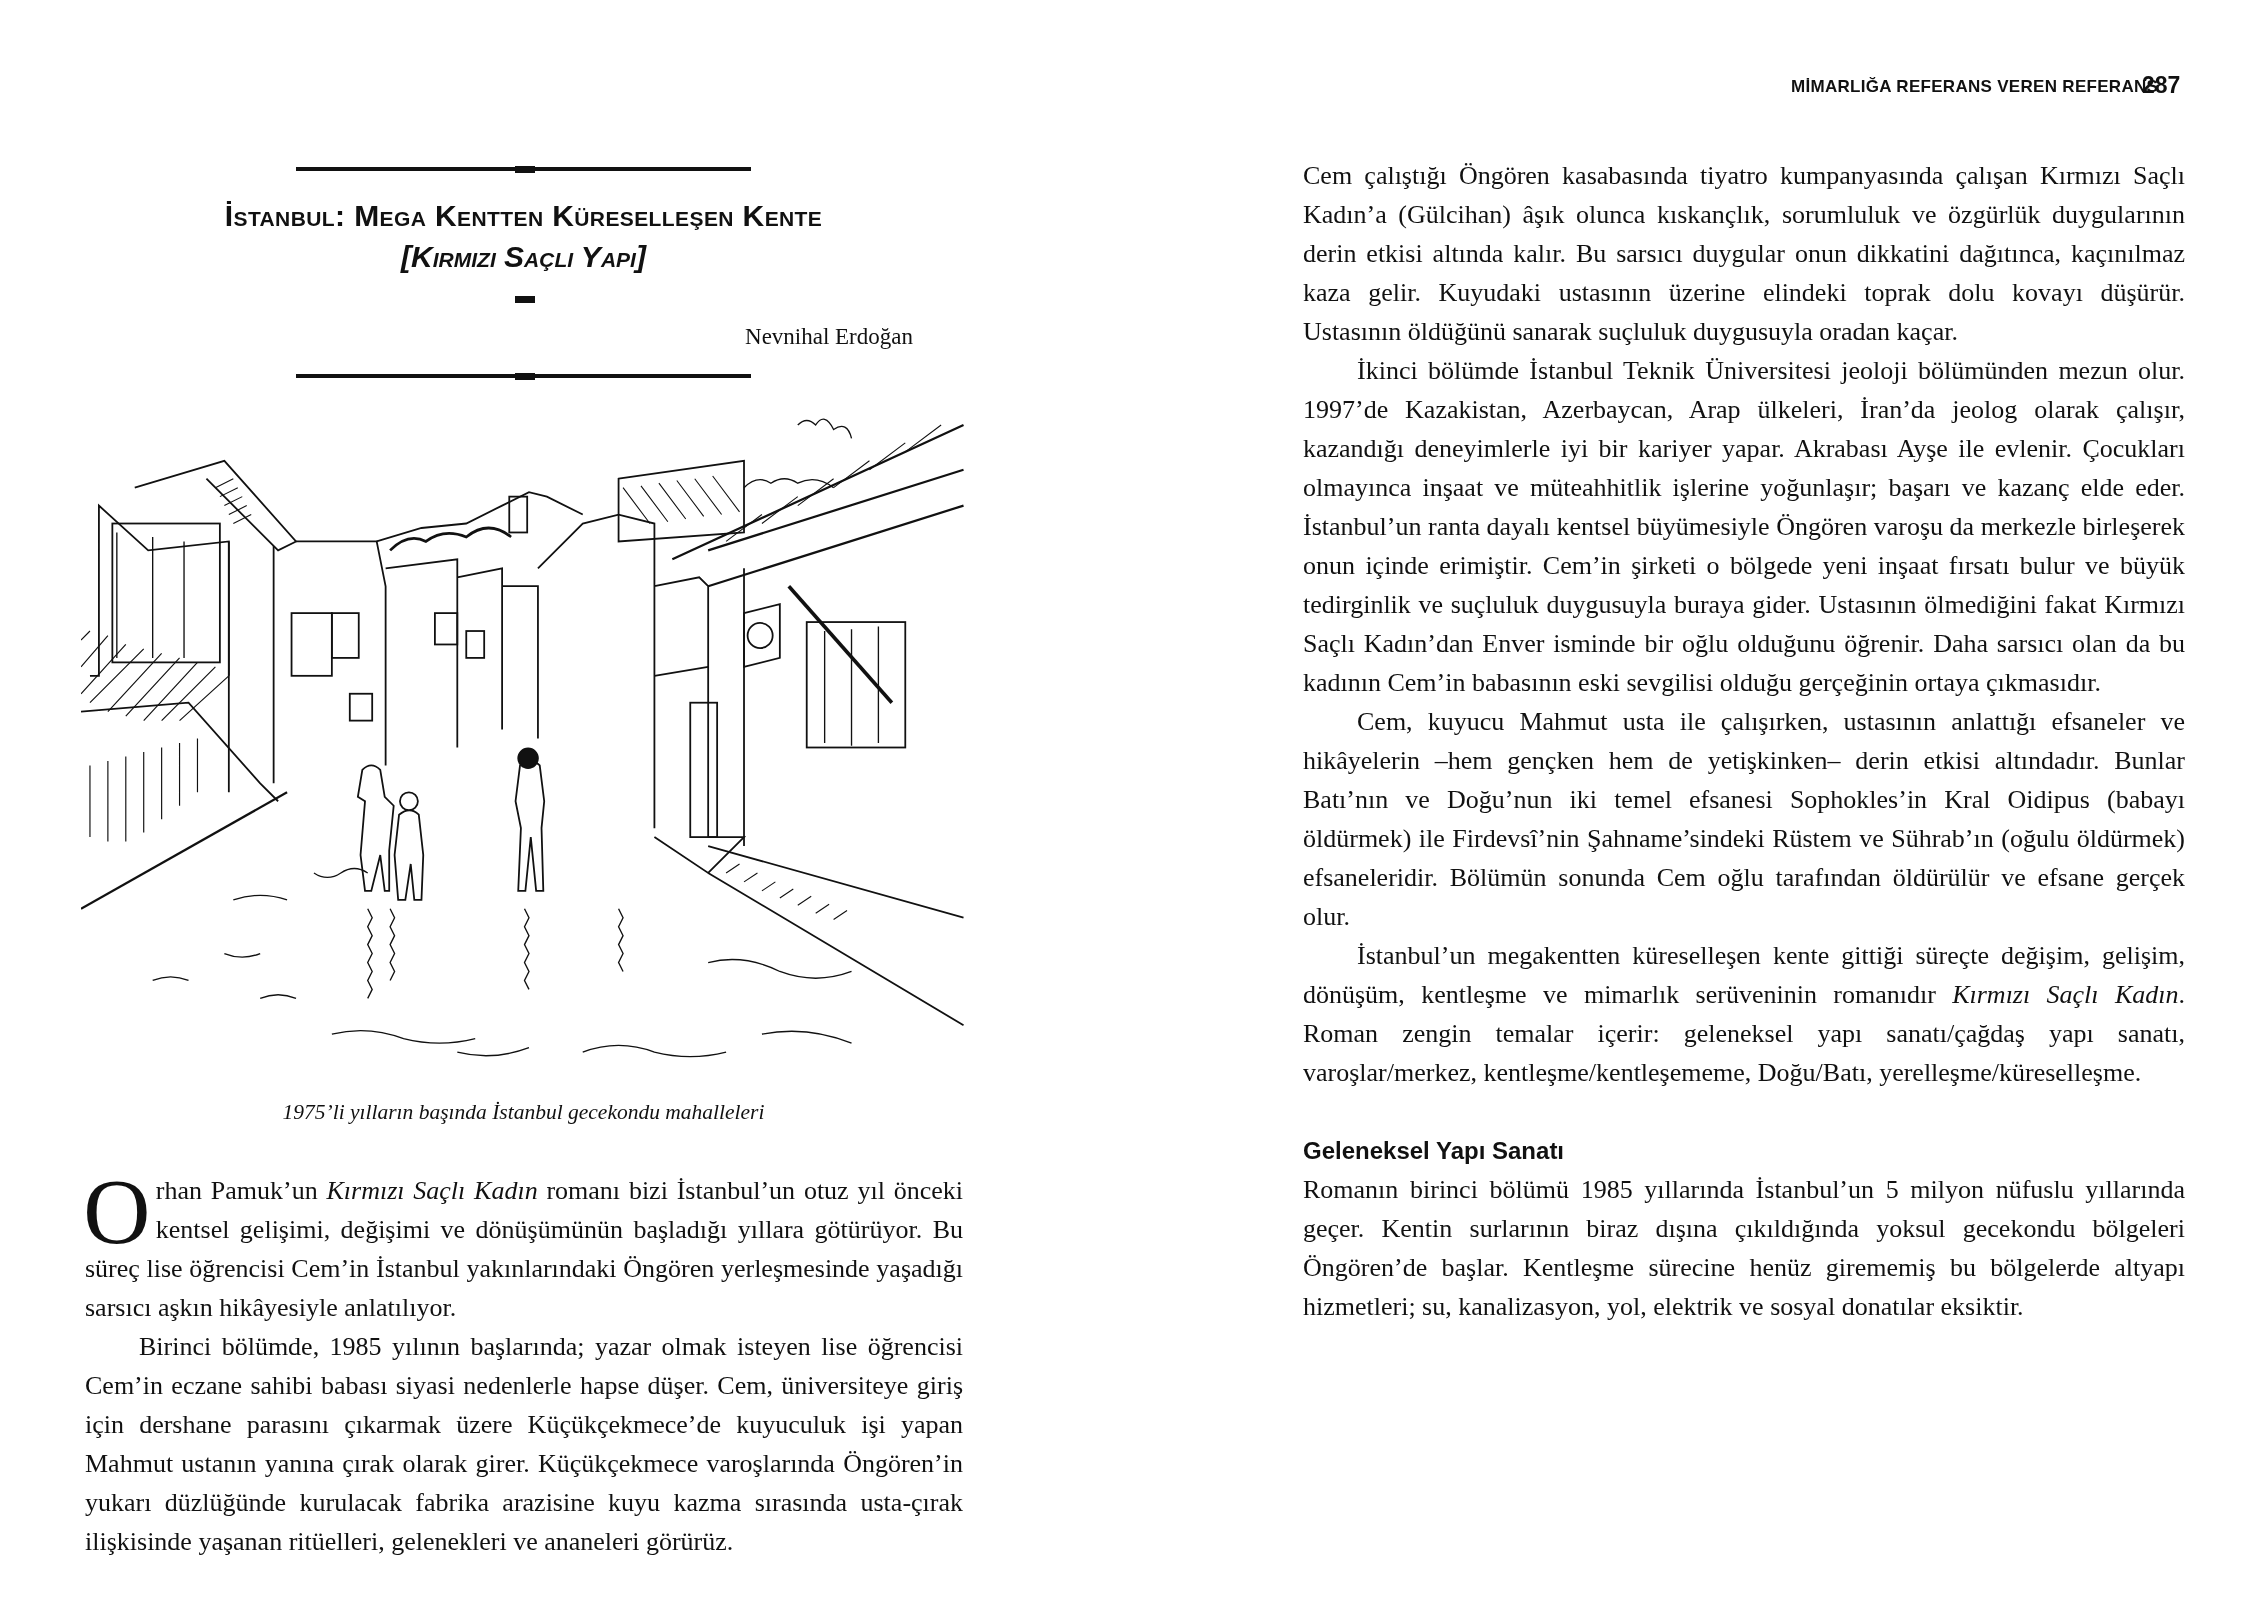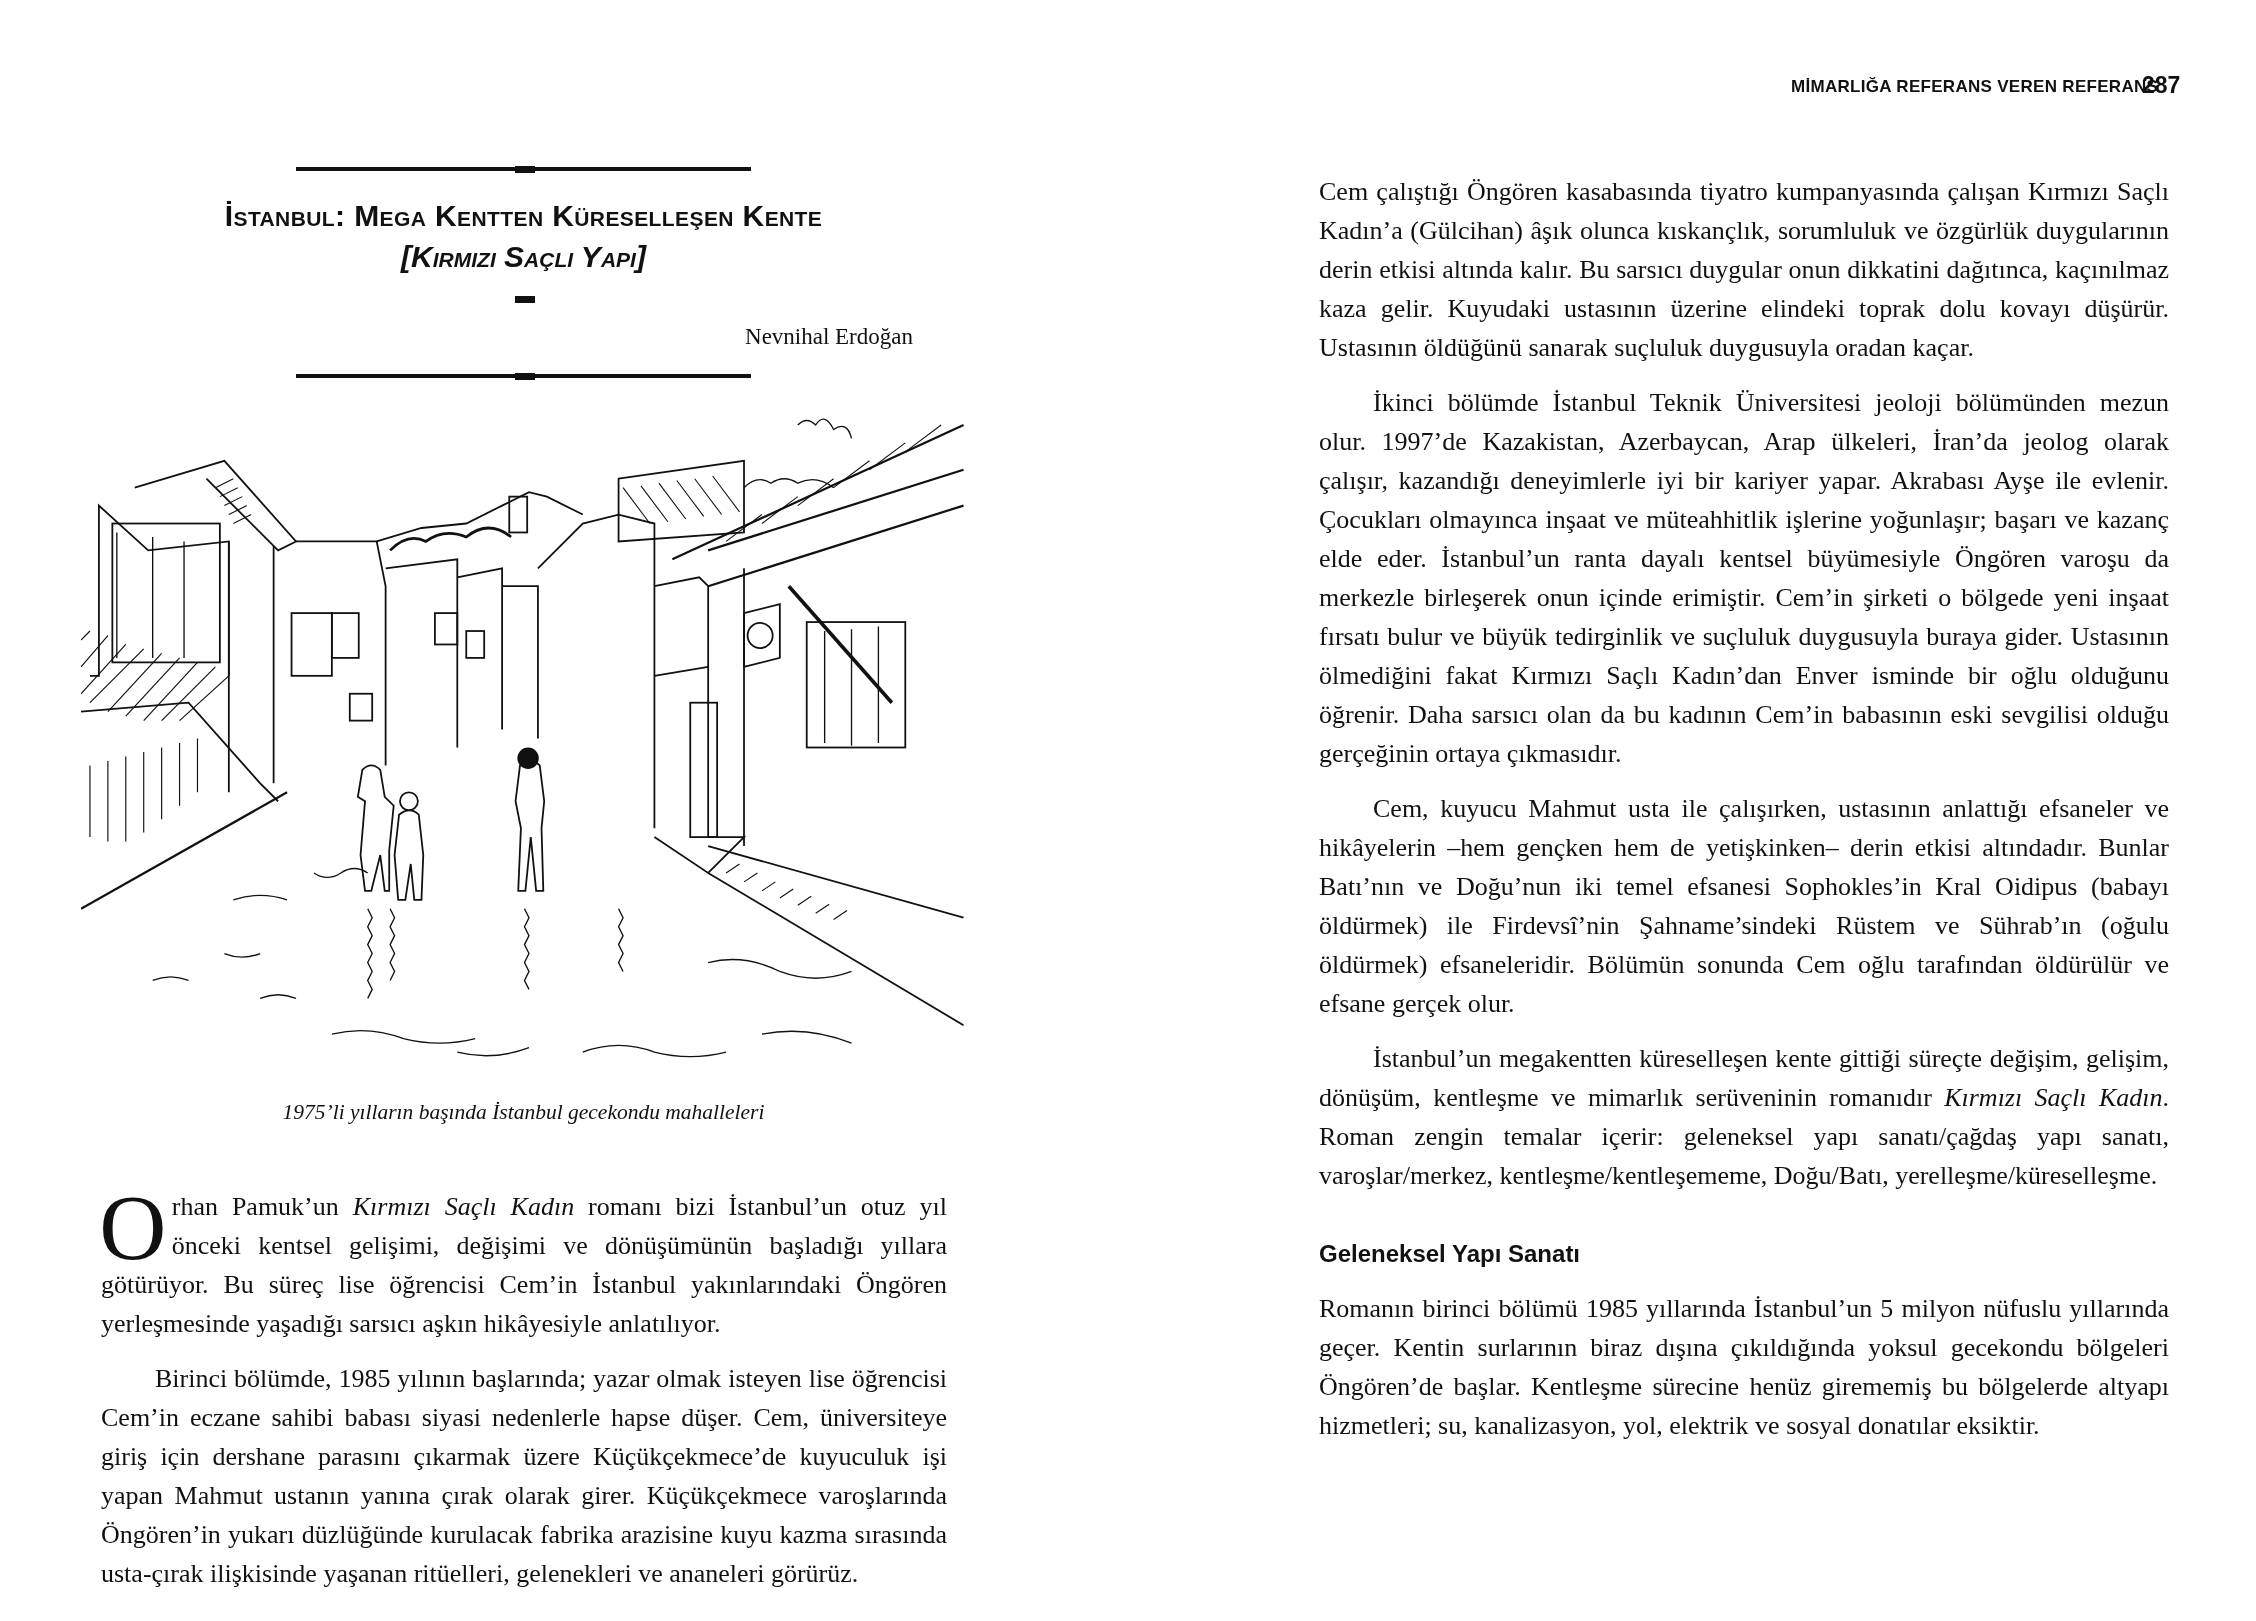--- a/index.html
+++ b/index.html
@@ -9,21 +9,21 @@
   .rule { position:absolute; height:3.6px; background:#111; }
   .rule-knob { position:absolute; width:19.7px; height:7.2px; background:#111; }
   .title { position:absolute; left:134px; width:779px; text-align:center; font-family:"Liberation Sans", sans-serif; font-weight:bold; font-variant:small-caps; }
   .title-main { top:199px; font-size:30px; letter-spacing:0.4px; }
   .title-sub { top:240px; font-size:30px; font-style:italic; }
   .dash { position:absolute; left:515px; top:296px; width:19.7px; height:7.2px; background:#111; }
   .author { position:absolute; left:134px; width:779px; top:324px; text-align:right; font-size:23px; }
   .illustration { position:absolute; left:81px; top:407px; width:887px; height:681px; }
   .caption { position:absolute; left:134px; width:779px; top:1100px; text-align:center; font-size:21.5px; font-style:italic; }
   .body-text { position:absolute; font-size:26px; line-height:39px; text-align:justify; }
-  .body-text p { margin:16px; }
+  .body-text p { margin:0; }
   .indent { text-indent:54px; }
   .left-body { left:85px; width:878px; top:1171px; }
   .right-body { left:1303px; width:882px; top:156px; line-height:39px; }
   .dropcap { float:left; font-size:93px; line-height:72px; margin:5.4px 5.4px 0 -1.8px; }
   .section-heading { font-family:"Liberation Sans", sans-serif; font-weight:bold; font-size:24px; margin-top:39px !important; }
   em { font-style:italic; }
 </style>
 </head>
 <body>
 

